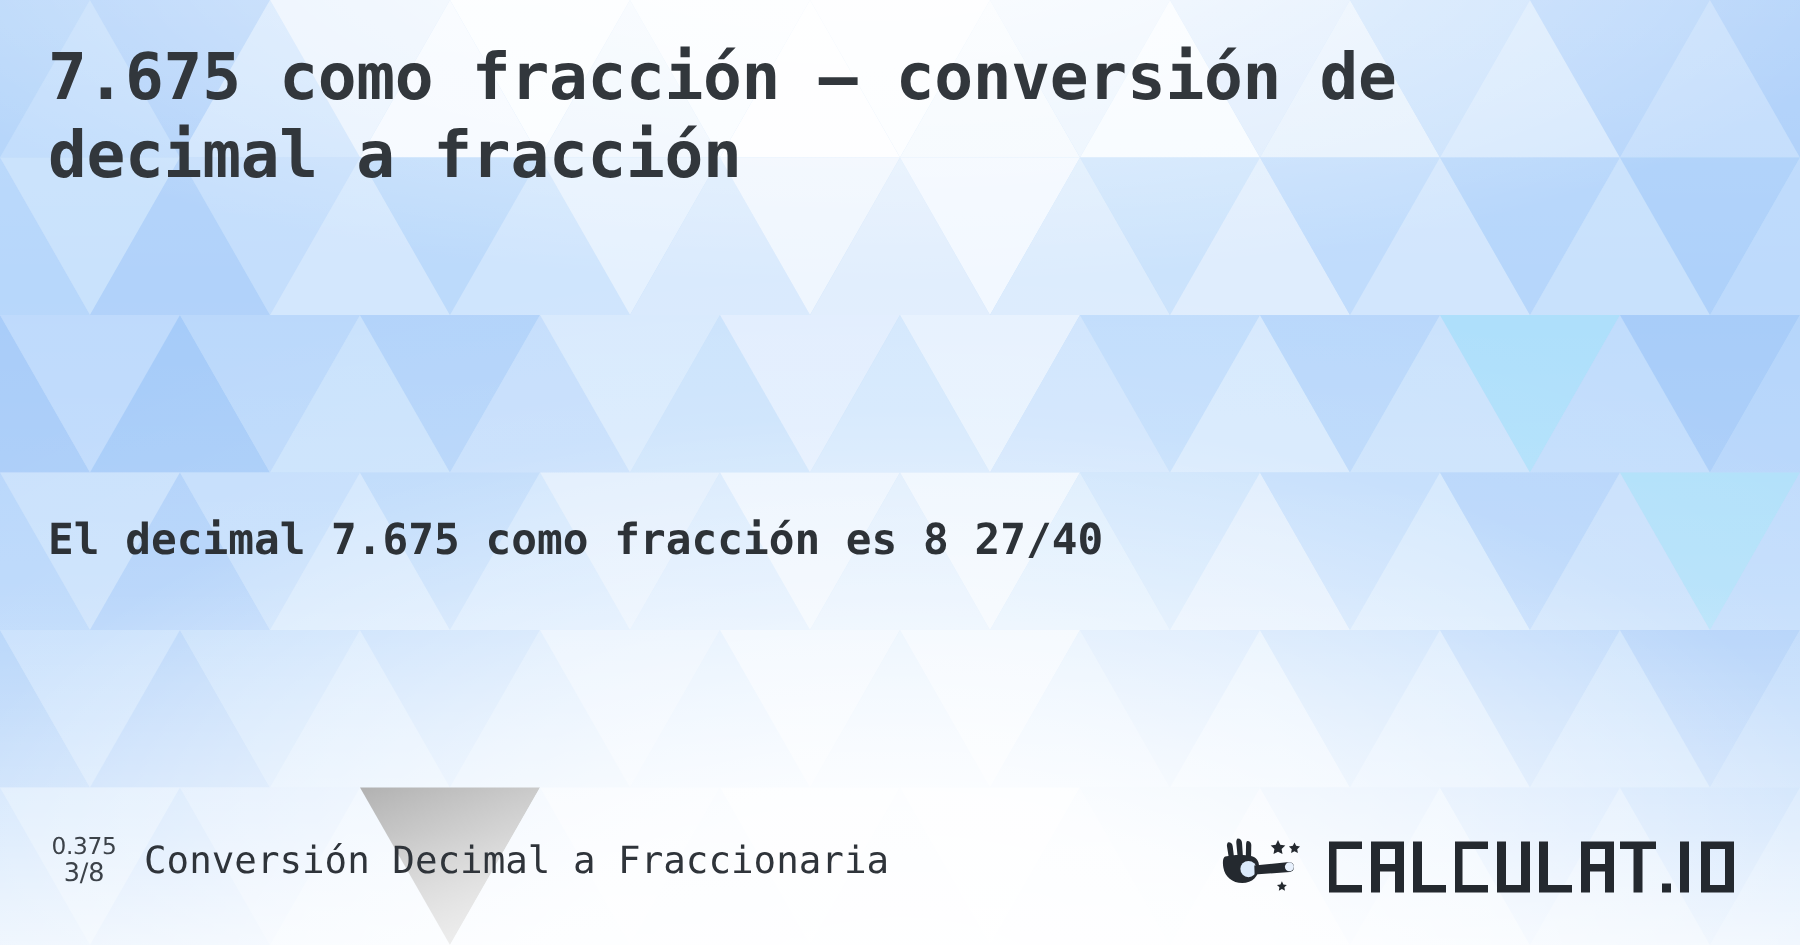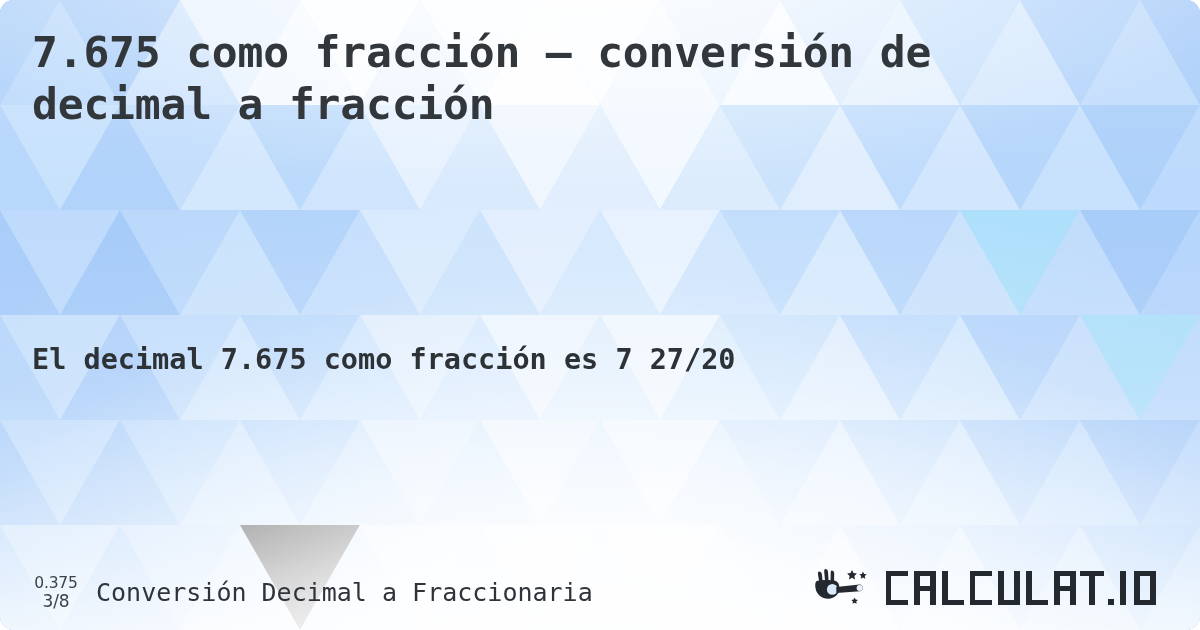--- a/index.html
+++ b/index.html
@@ -13,21 +13,20 @@
     overflow: hidden;
     font-family: "DejaVu Sans Mono", "Liberation Mono", monospace;
   }
 
   .og-card {
     position: relative;
     width: 1200px;
     height: 630px;
     overflow: hidden;
     background: #f0abfc;
-    border-radius: 14px;
   }
 
   
   .bg-layer {
     position: absolute;
     inset: 0;
     width: 100%;
     height: 100%;
     z-index: 0;
   }
@@ -91,21 +90,21 @@
 
   
   .footer {
     position: absolute;
     left: 0;
     right: 0;
     bottom: 20px;
     height: 54px;
     z-index: 4;
     display: flex;
-    align-items: flex-end;
+    align-items: flex-start;
     justify-content: space-between;
     padding: 0 26px 0 30px;
     box-sizing: border-box;
   }
   .footer-left {
     display: flex;
     align-items: center;
     gap: 14px;
   }
   .frac-badge {
@@ -298,21 +297,21 @@
       <polygon points="1200,525 1200,630 1140,630" fill="#c0dcfc"></polygon>
     </g>
   </svg>
   <div class="bg-wash"></div>
 
   <div class="content">
 
     <h1 class="page-title">7.675 como fracción – conversión de decimal a fracción</h1>
 
 
-    <p class="result-line">El decimal 7.675 como fracción es 7 27/20</p>
+    <p class="result-line">El decimal 7.675 como fracción es 8 27/40</p>
   </div>
 
   <div class="footer">
 
     <div class="footer-left">
 
       <div class="frac-badge">
         <span class="frac-dec">0.375</span>
         <span class="frac-fr">3/8</span>
       </div>

